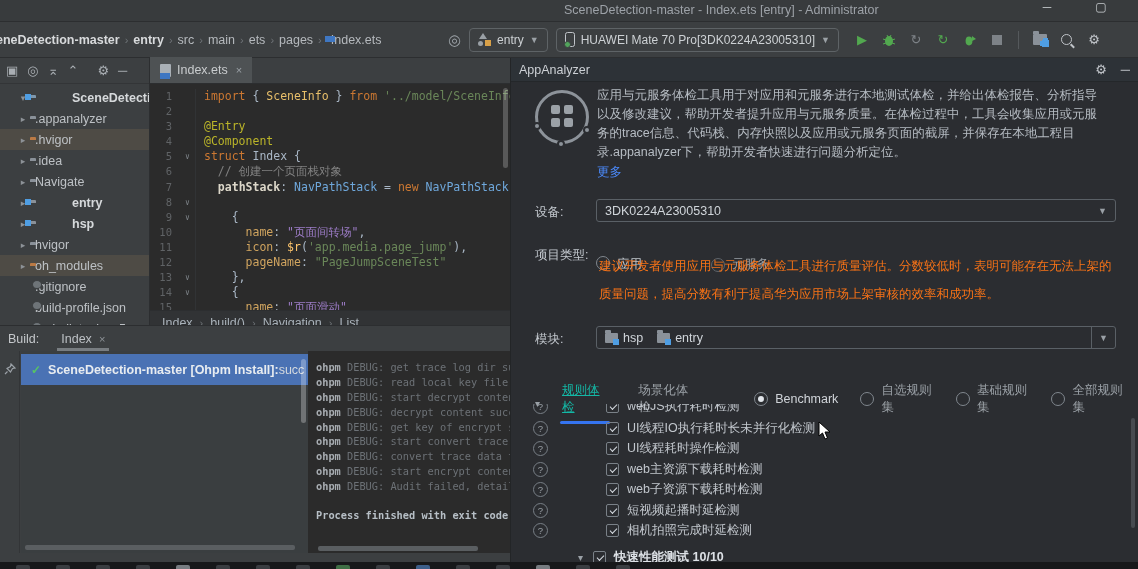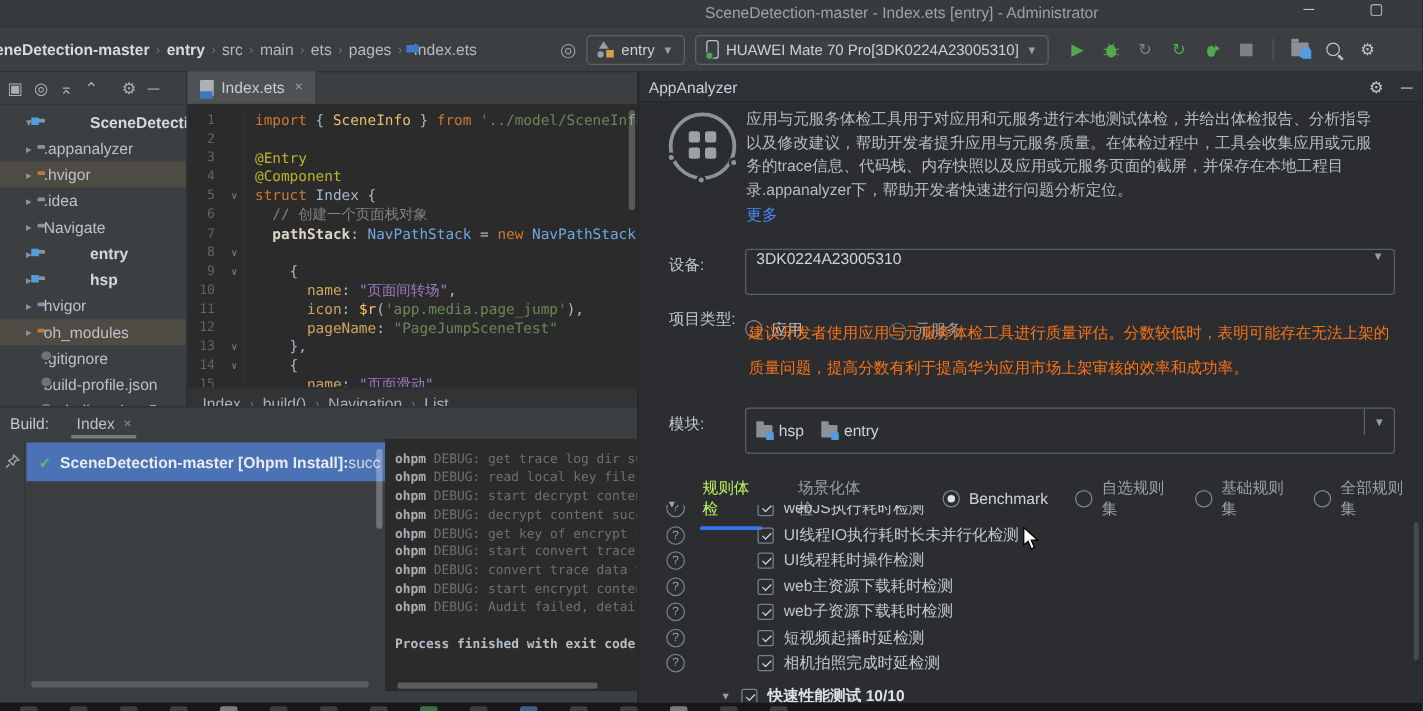--- a/index.html
+++ b/index.html
@@ -110,36 +110,36 @@
   .an-title { color:#ccd0d5; font-size:12.5px; }
   .an-head-icons { margin-left:auto; display:flex; gap:14px; color:#c0c4c9; font-size:13px; }
   .an-logo { position:absolute; left:24px; top:32px; width:54px; height:54px; }
   .an-ring { position:absolute; inset:0; border:3px solid #8d939a; border-radius:50%; }
   .an-ring-dot { position:absolute; width:8px; height:8px; border-radius:50%; background:#8d939a; border:2px solid #2b2d31; }
   .an-grid { position:absolute; left:16px; top:15px; width:23px; height:24px; display:grid; grid-template-columns:9px 9px; grid-template-rows:9px 9px; gap:4px; }
   .an-grid i { background:#9ba1a7; border-radius:2px; }
   .an-intro { position:absolute; left:86px; top:28px; width:512px; color:#b6bcc3; font-size:12.5px; line-height:19px; }
   .an-more { position:absolute; left:86px; top:106px; color:#4a88f7; font-size:12.5px; }
   .an-label { position:absolute; color:#c2c7cd; font-size:12.5px; }
-  .an-select { position:absolute; left:85px; width:520px; height:37px; border:1px solid #5a6066; border-radius:3px; background:#2b2d31; display:flex; padding:0 8px; color:#d0d5da; font-size:12.5px; }
+  .an-select { position:absolute; left:85px; width:520px; height:23px; border:1px solid #5a6066; border-radius:3px; background:#2b2d31; display:flex; align-items:center; padding:0 8px; color:#d0d5da; font-size:12.5px; }
   .an-select .caret { margin-left:auto; color:#9aa0a6; font-size:9px; }
   .radio { position:relative; width:14px; height:14px; border:1.6px solid #80878e; border-radius:50%; flex:none; }
   .radio.dim { border-color:#5f656b; }
   [data-sel] .radio::after { content:""; position:absolute; left:3px; top:3px; width:6px; height:6px; border-radius:50%; background:#e1e5ea; }
   .an-type-row { position:absolute; left:85px; top:186px; display:flex; align-items:flex-start; gap:7px; color:#c2c7cd; font-size:12.5px;margin-top:12px; }
   .an-type-row .opt2 { margin-left:62px; color:#9aa0a6; display:flex; align-items:center; gap:7px; }
   .an-hint { position:absolute; left:88px; top:194px; width:516px; color:#f97316; font-size:12.5px; line-height:28px; }
   .mod-chip { display:flex; align-items:center; gap:5px; margin-right:14px; color:#d0d5da; }
   .mod-chip .folder { background:#8a9199; }
   .mod-chip .folder::after { content:""; position:absolute; right:-1px; bottom:-2px; width:6px; height:6px; background:#4f9ee3; }
   .an-mod-caret { position:absolute; right:0; top:0; width:24px; height:21px; border-left:1px solid #5a6066; display:flex; align-items:center; justify-content:center; color:#9aa0a6; font-size:9px; }
   .an-tabs { position:absolute; left:24px; top:324px; width:590px; display:flex; align-items:center; color:#9aa0a6; font-size:12.5px; }
   .an-tabs .chev { color:#9aa0a6; font-size:10px; margin-right:22px; }
   .an-tab { padding-bottom:8px; position:relative; margin-right:30px; }
-  .an-tab.active { color:#bef264; }
+  .an-tab.active { color:#14b8a6;text-decoration:underline; }
   .an-tab.active::after { content:""; position:absolute; left:-2px; right:-2px; bottom:0; height:3px; background:#3574f0; border-radius:2px; }
   .rule-sets { display:flex; align-items:center; gap:22px; margin-left:28px; margin-top:-8px; }
   .rule-set { display:flex; align-items:center; gap:7px; color:#9aa0a6; }
   .rule-set[data-sel] { color:#d0d4d9; }
   .checks { position:absolute; left:0; top:346px; width:600px; }
   .chk-row { display:flex; align-items:center; height:20.5px; }
   .chk-row.clip { height:12px; overflow:hidden; align-items:flex-start; margin-bottom:2px; }
   .chk-row.clip .inner { margin-top:-8px; display:flex; align-items:center; height:20px; }
   .q-icon { width:15px; height:15px; border:1.5px solid #787f86; border-radius:50%; color:#9aa0a6; font-size:9.5px; display:flex; align-items:center; justify-content:center; margin-left:22px; flex:none; }
   .cbox { position:relative; width:13px; height:13px; border:1.5px solid #7a8188; border-radius:2px; margin-left:58px; flex:none; }

